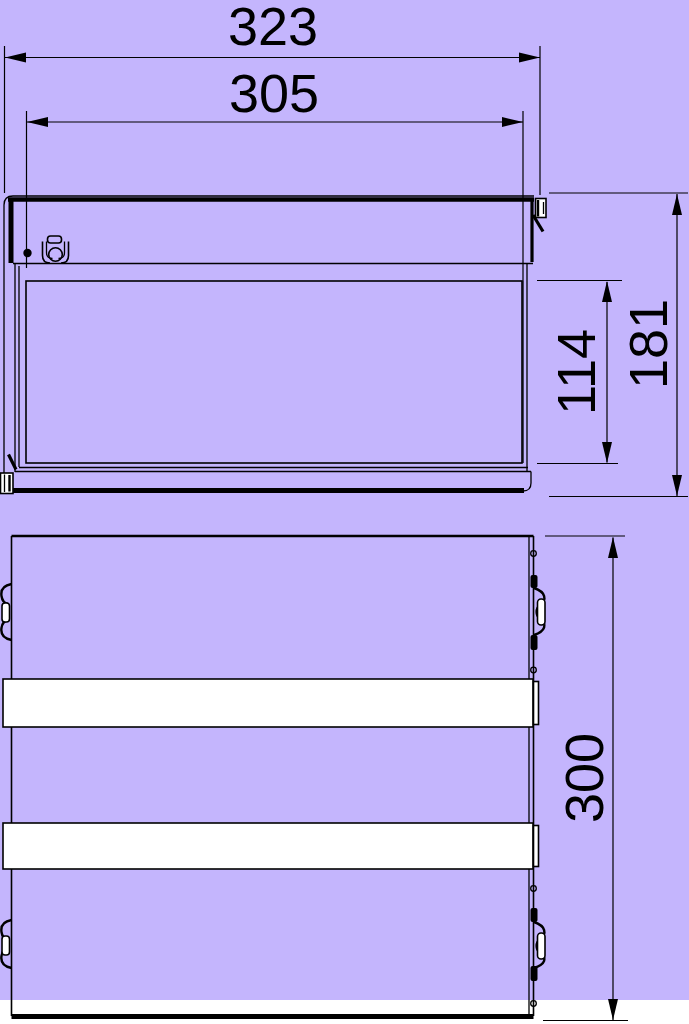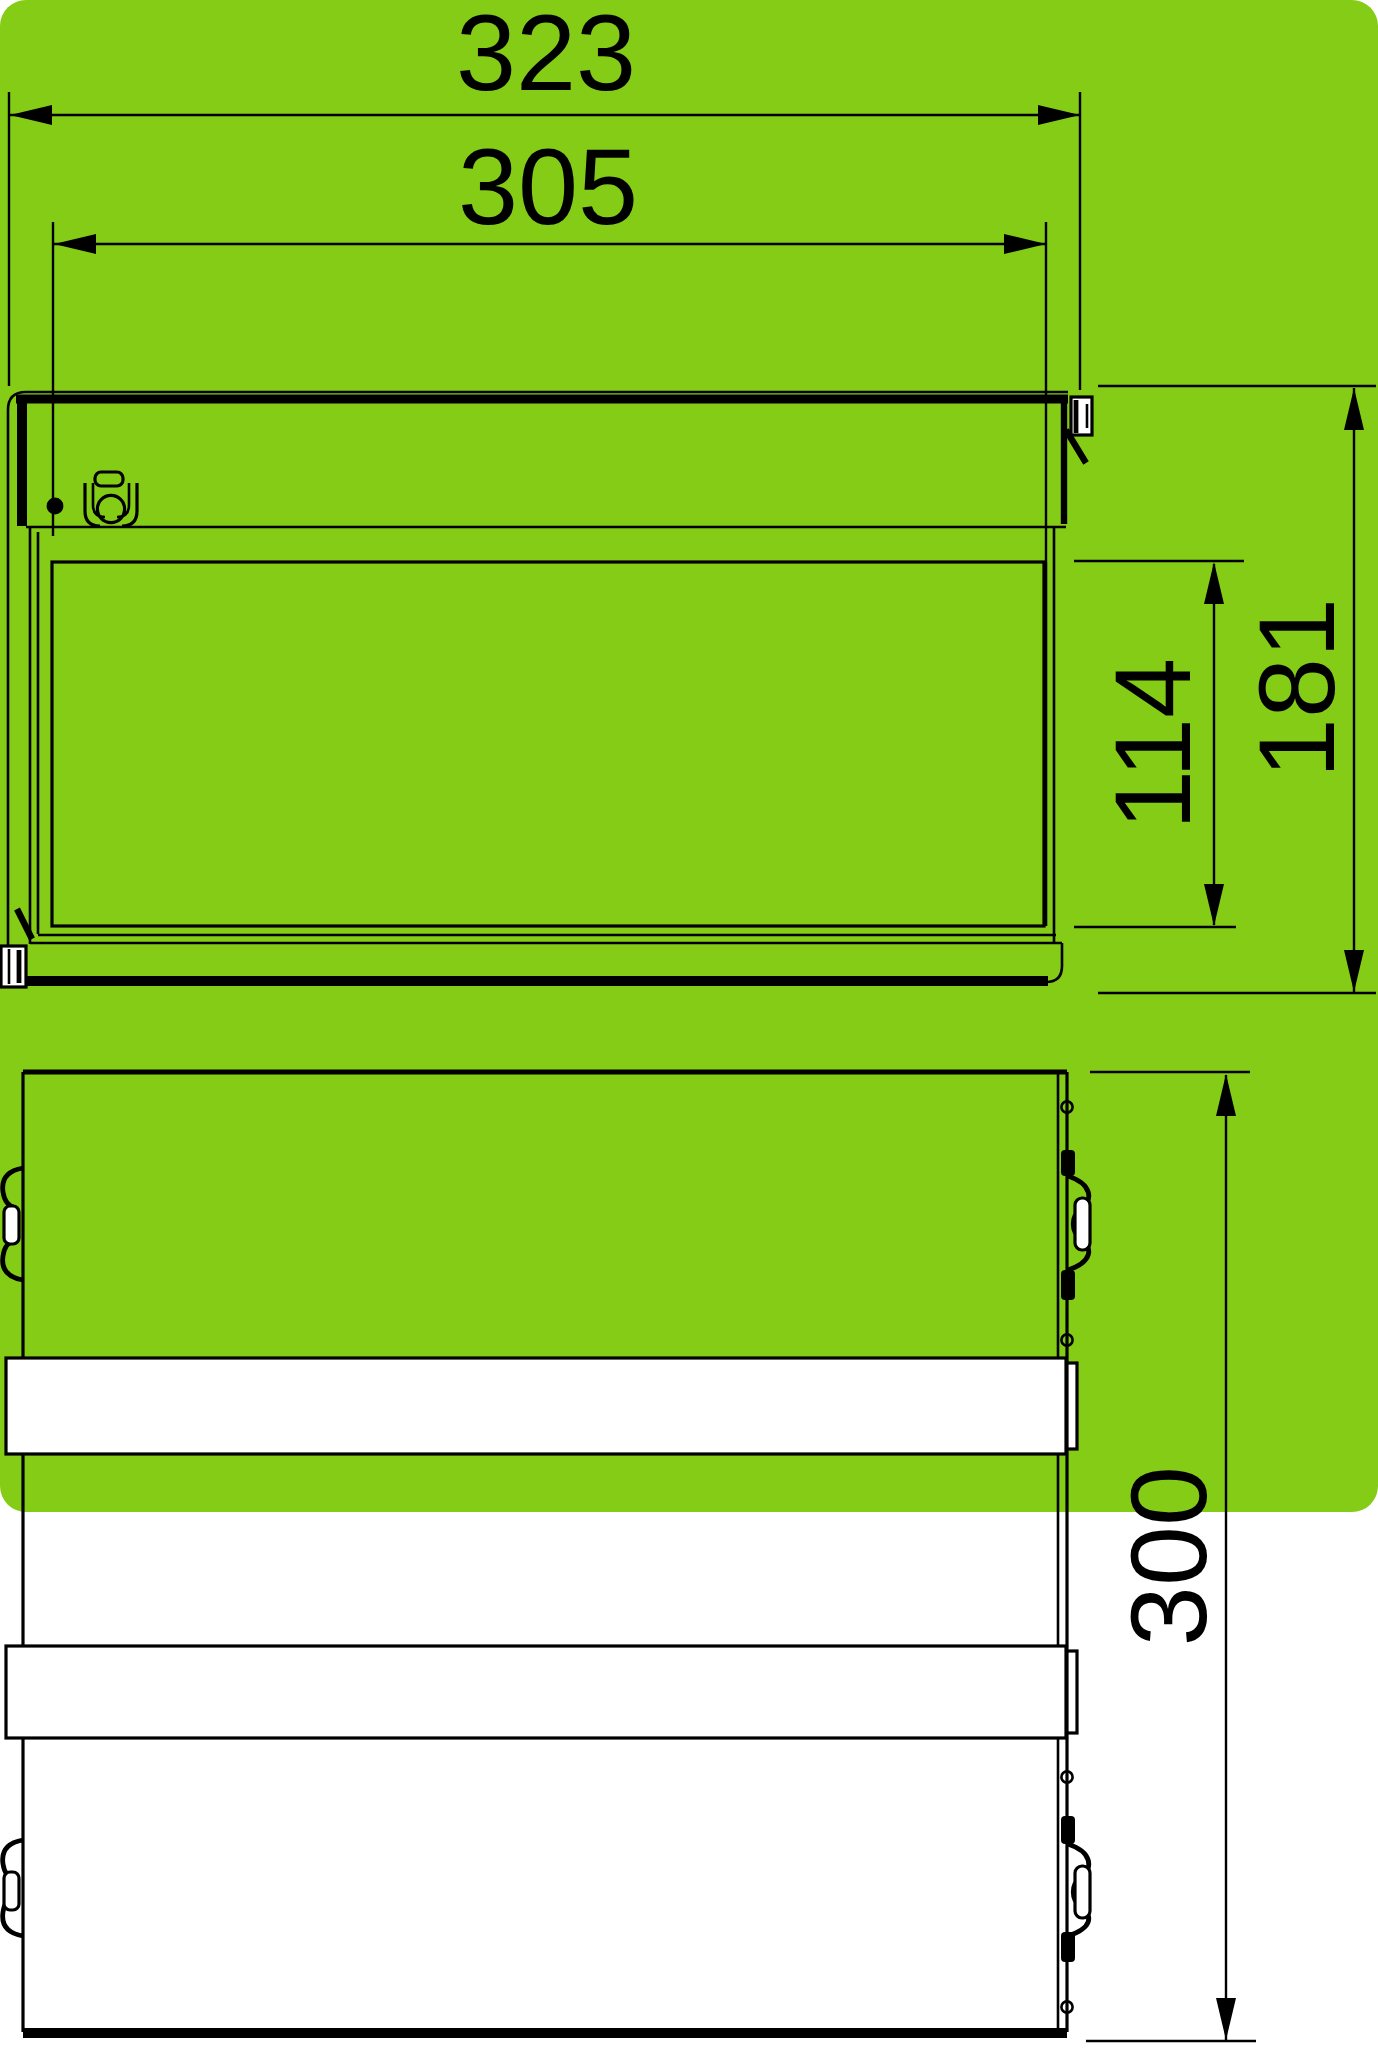--- a/index.html
+++ b/index.html
@@ -7,23 +7,22 @@
     margin: 0;
     padding: 0;
     width: 689px;
     height: 1024px;
     background: #ffffff;
     overflow: hidden;
   }
   .drawing-wrap {
     position: relative;
     width: 689px;
-    height: 756px;
-    background: #84cc16;
-    border-radius: 13px;
+    height: 1000px;
+    background: #c4b5fd;
   }
   svg { display: block; }
   .ln   { stroke: #000000; fill: none; stroke-width: 1.3px; }
   .ln-t { stroke: #000000; fill: none; stroke-width: 1.6px; }
   .thick4 { stroke: #000000; fill: none; stroke-width: 4.5px; }
   .thick5 { stroke: #000000; fill: none; stroke-width: 5px; }
   .thick3 { stroke: #000000; fill: none; stroke-width: 3.2px; }
   .thick2 { stroke: #000000; fill: none; stroke-width: 2.4px; }
   .dimln { stroke: #000000; fill: none; stroke-width: 1.2px; }
   .arrow { fill: #000000; stroke: none; }

